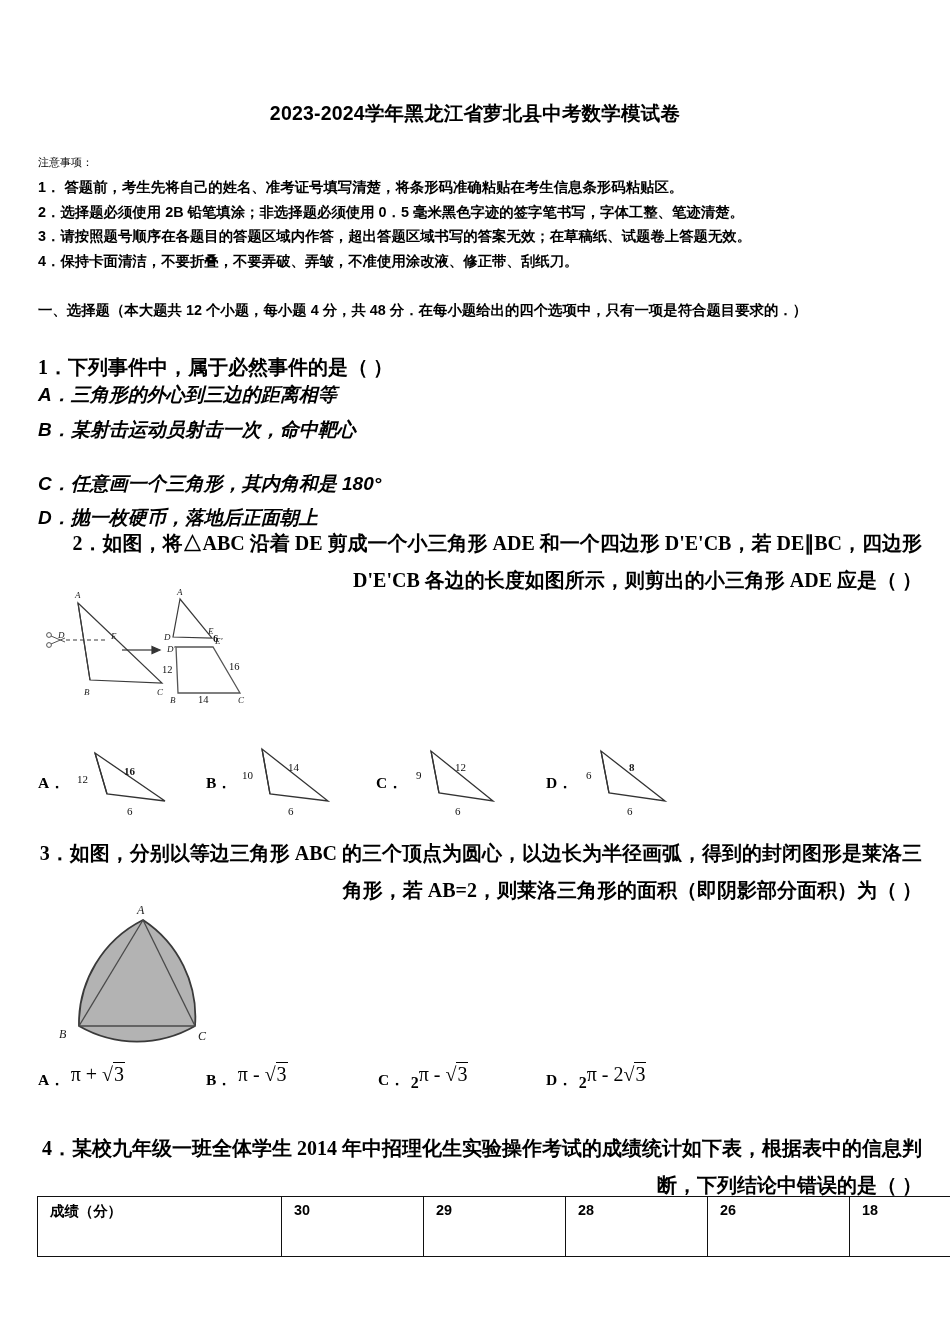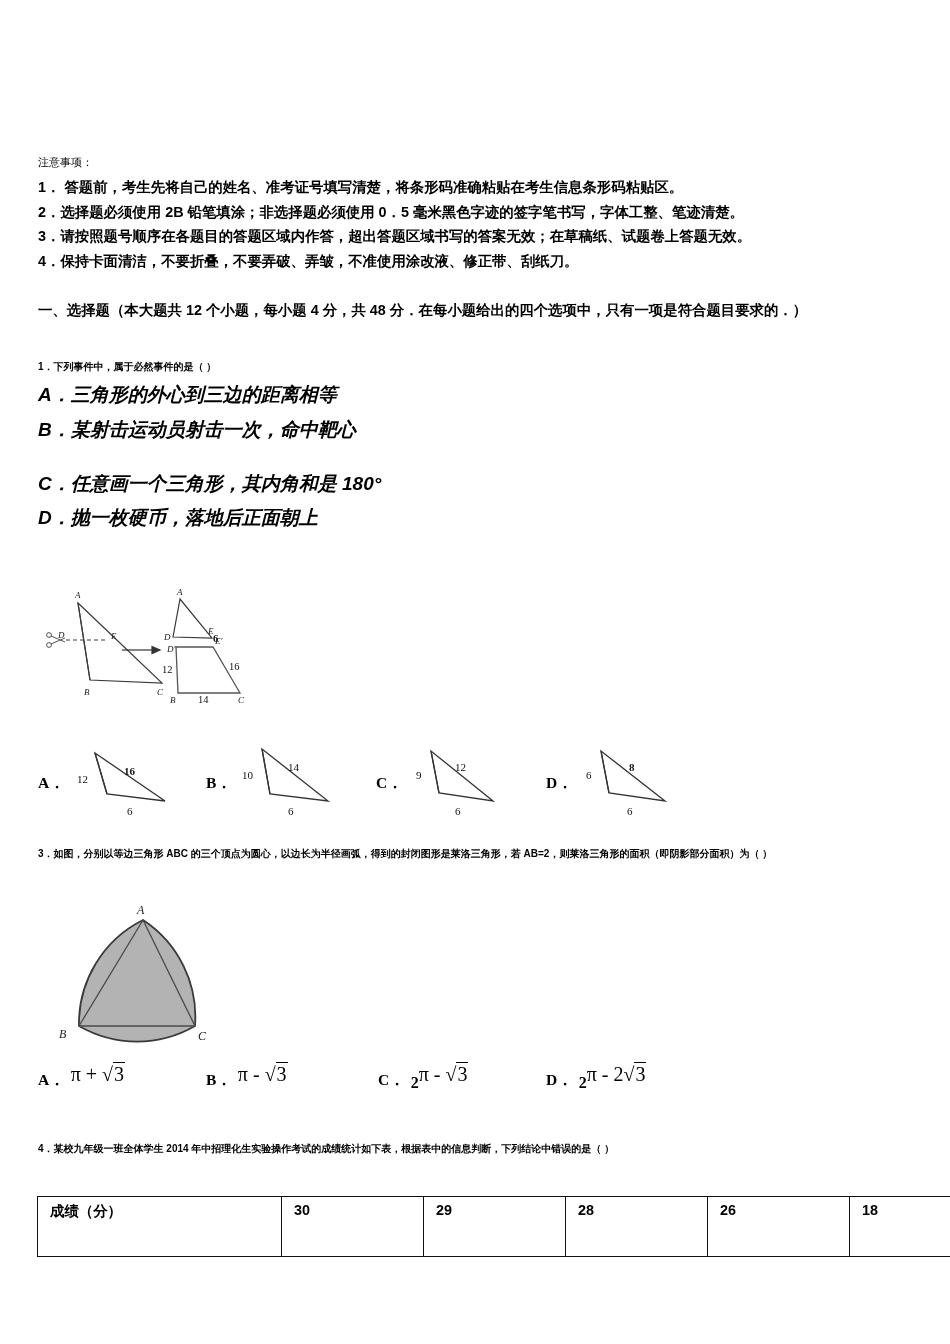--- a/index.html
+++ b/index.html
@@ -56,24 +56,25 @@
     top: 298px;
     width: 884px;
     font-family: "Liberation Sans", "DejaVu Sans", sans-serif;
     font-weight: bold;
     font-size: 14.4px;
     line-height: 25px;
     text-align: justify;
   }
   .q-stem {
     position: absolute;
-    font-family: Liberation Sans, sans-serif;
-    font-weight: bold;
-    font-size: 10px;
+    font-family: Liberation Serif, serif;
+    font-weight: bold;
+    font-size: 20px;
     line-height: 30px;
+    text-align: right;
   }
   .q-opt {
     position: absolute;
     font-family: "Liberation Sans", "DejaVu Sans", sans-serif;
     font-weight: bold;
     font-size: 19px;
     line-height: 20px;
     white-space: nowrap;
     font-style: italic;
   }
@@ -160,37 +161,39 @@
   .score-table td.cv { width: 129px; }
   .score-table td.clast { width: 259px; }
   svg { display: block; }
   .sq { font-family: "Liberation Serif", "DejaVu Serif", serif; }
 </style>
 </head>
 <body>
 
 <div class="page">
 
+  <div class="doc-title">2023-2024学年黑龙江省萝北县中考数学模试卷</div>
 
   <div class="notice-block">
     <div class="notice-head">注意事项：</div>
     <div class="notice-line">1．  答题前，考生先将自己的姓名、准考证号填写清楚，将条形码准确粘贴在考生信息条形码粘贴区。</div>
     <div class="notice-line">2．选择题必须使用 2B 铅笔填涂；非选择题必须使用 0．5 毫米黑色字迹的签字笔书写，字体工整、笔迹清楚。</div>
     <div class="notice-line">3．请按照题号顺序在各题目的答题区域内作答，超出答题区域书写的答案无效；在草稿纸、试题卷上答题无效。</div>
     <div class="notice-line">4．保持卡面清洁，不要折叠，不要弄破、弄皱，不准使用涂改液、修正带、刮纸刀。</div>
   </div>
 
   <div class="section-head">一、选择题（本大题共 12 个小题，每小题 4 分，共 48 分．在每小题给出的四个选项中，只有一项是符合题目要求的．）</div>
 
   <div class="q-stem" id="q1-stem">1．下列事件中，属于必然事件的是（  ）</div>
   <div class="q-opt" id="q1-a">A．三角形的外心到三边的距离相等</div>
   <div class="q-opt" id="q1-b">B．某射击运动员射击一次，命中靶心</div>
   <div class="q-opt" id="q1-c">C．任意画一个三角形，其内角和是 180°</div>
   <div class="q-opt" id="q1-d">D．抛一枚硬币，落地后正面朝上</div>
 
+  <div class="q-stem" id="q2-stem">2．如图，将△ABC 沿着 DE 剪成一个小三角形 ADE 和一个四边形 D'E'CB，若 DE∥BC，四边形 D'E'CB 各边的长度如图所示，则剪出的小三角形 ADE 应是（     ）</div>
 
   <div id="q2-fig">
     <svg width="270" height="125" viewBox="0 0 270 125">
 
       <g fill="none" stroke="#3a3a3a" stroke-width="1.2">
         <path d="M38 18 L50 95 L122 98 Z"></path>
         <path d="M38 18 L50 95"></path>
       </g>
 
       <line x1="26" y1="55" x2="68" y2="55" stroke="#3a3a3a" stroke-width="1.1" stroke-dasharray="4,3"></line>

